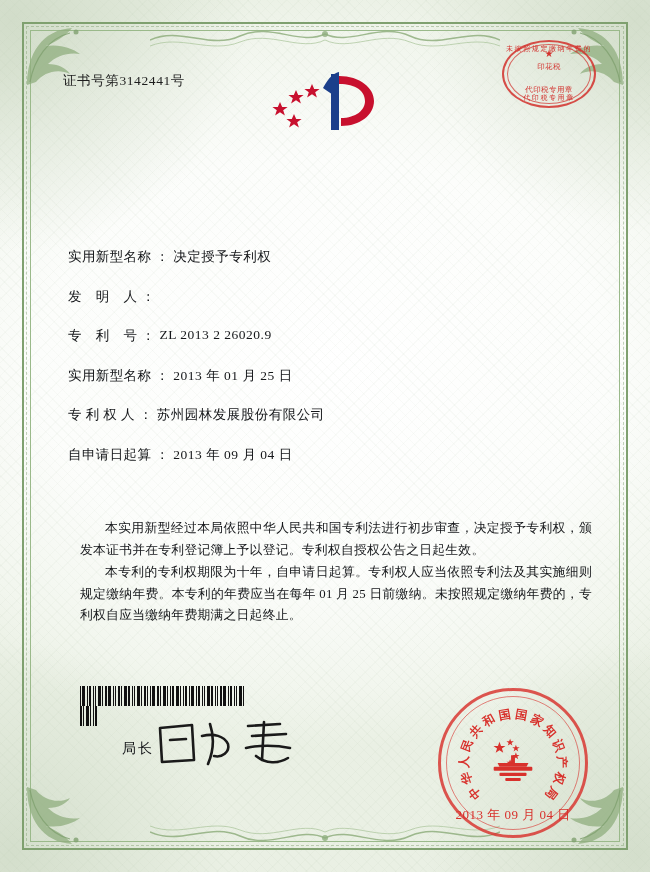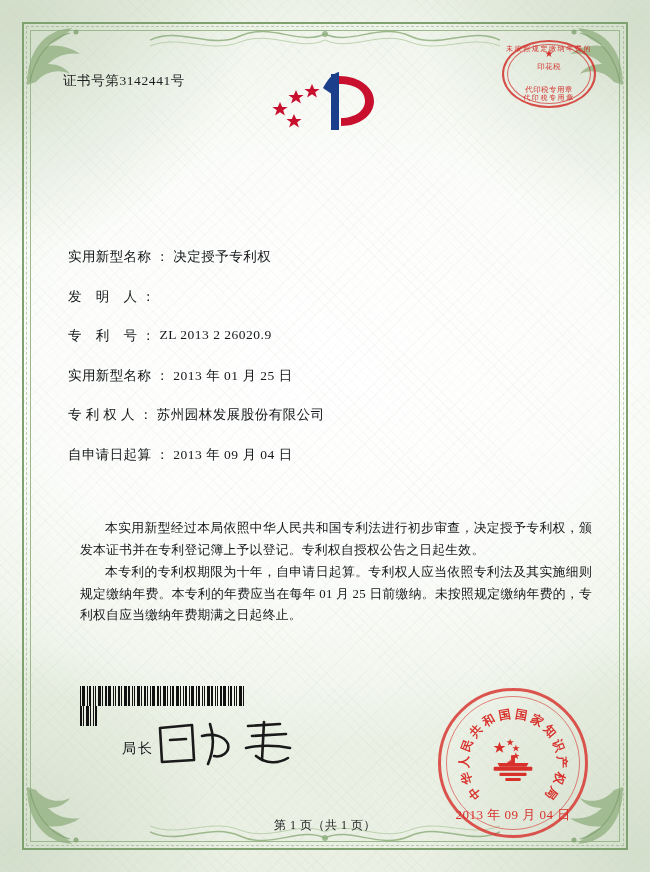--- a/index.html
+++ b/index.html
@@ -470,15 +470,14 @@
           <rect x="10" y="34" width="40" height="4" rx="1"></rect>
           <rect x="16" y="40" width="28" height="3.5" rx="1"></rect>
           <rect x="22" y="45.5" width="16" height="3" rx="1"></rect>
           <path d="M14,30 L46,30 L44,34 L16,34 Z"></path>
           <rect x="28" y="22" width="4" height="9"></rect>
         </g>
       </svg>
       <div class="seal-date">2013 年 09 月 04 日</div>
     </div>
 
-    <div class="footer">第 1 页（共 1 页）</div>
   </div>
 </div>
 
 </body></html>

